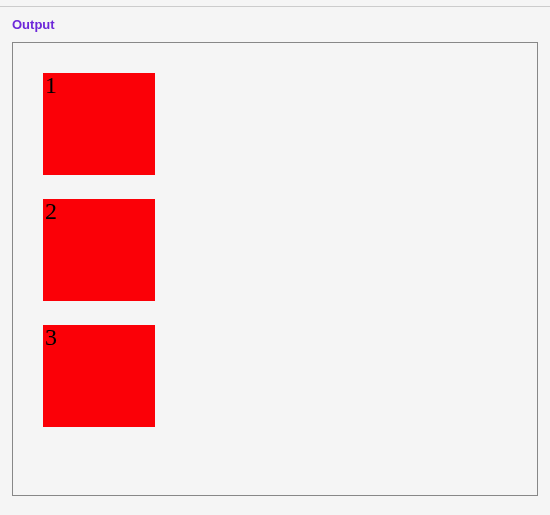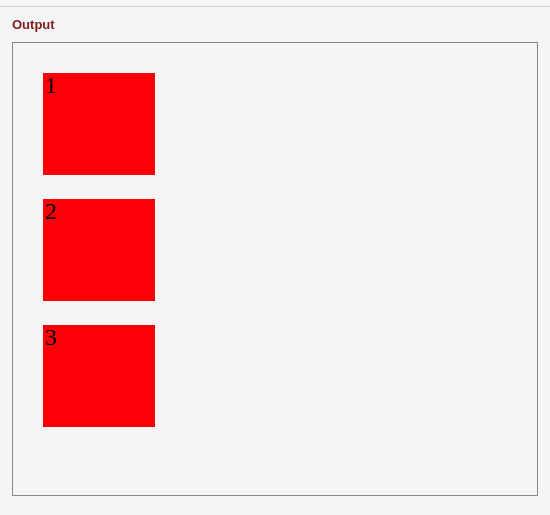--- a/index.html
+++ b/index.html
@@ -14,21 +14,21 @@
       font-family: Arial, sans-serif;
       padding: 0;
     }
     .top-divider {
       border-top: 1px solid #ccc;
       margin-top: 6px;
     }
     .header-label {
       font-size: 13px;
       font-weight: bold;
-      color: #7f1d1d;
+      color: #6d28d9;
       padding: 10px 12px 10px 12px;
     }
     .output-panel {
       margin: 0 12px 12px 12px;
       border: 1px solid #888;
       background: #f5f5f5;
       height: 454px;
       padding: 30px 0 0 30px;
     }
     .box {

